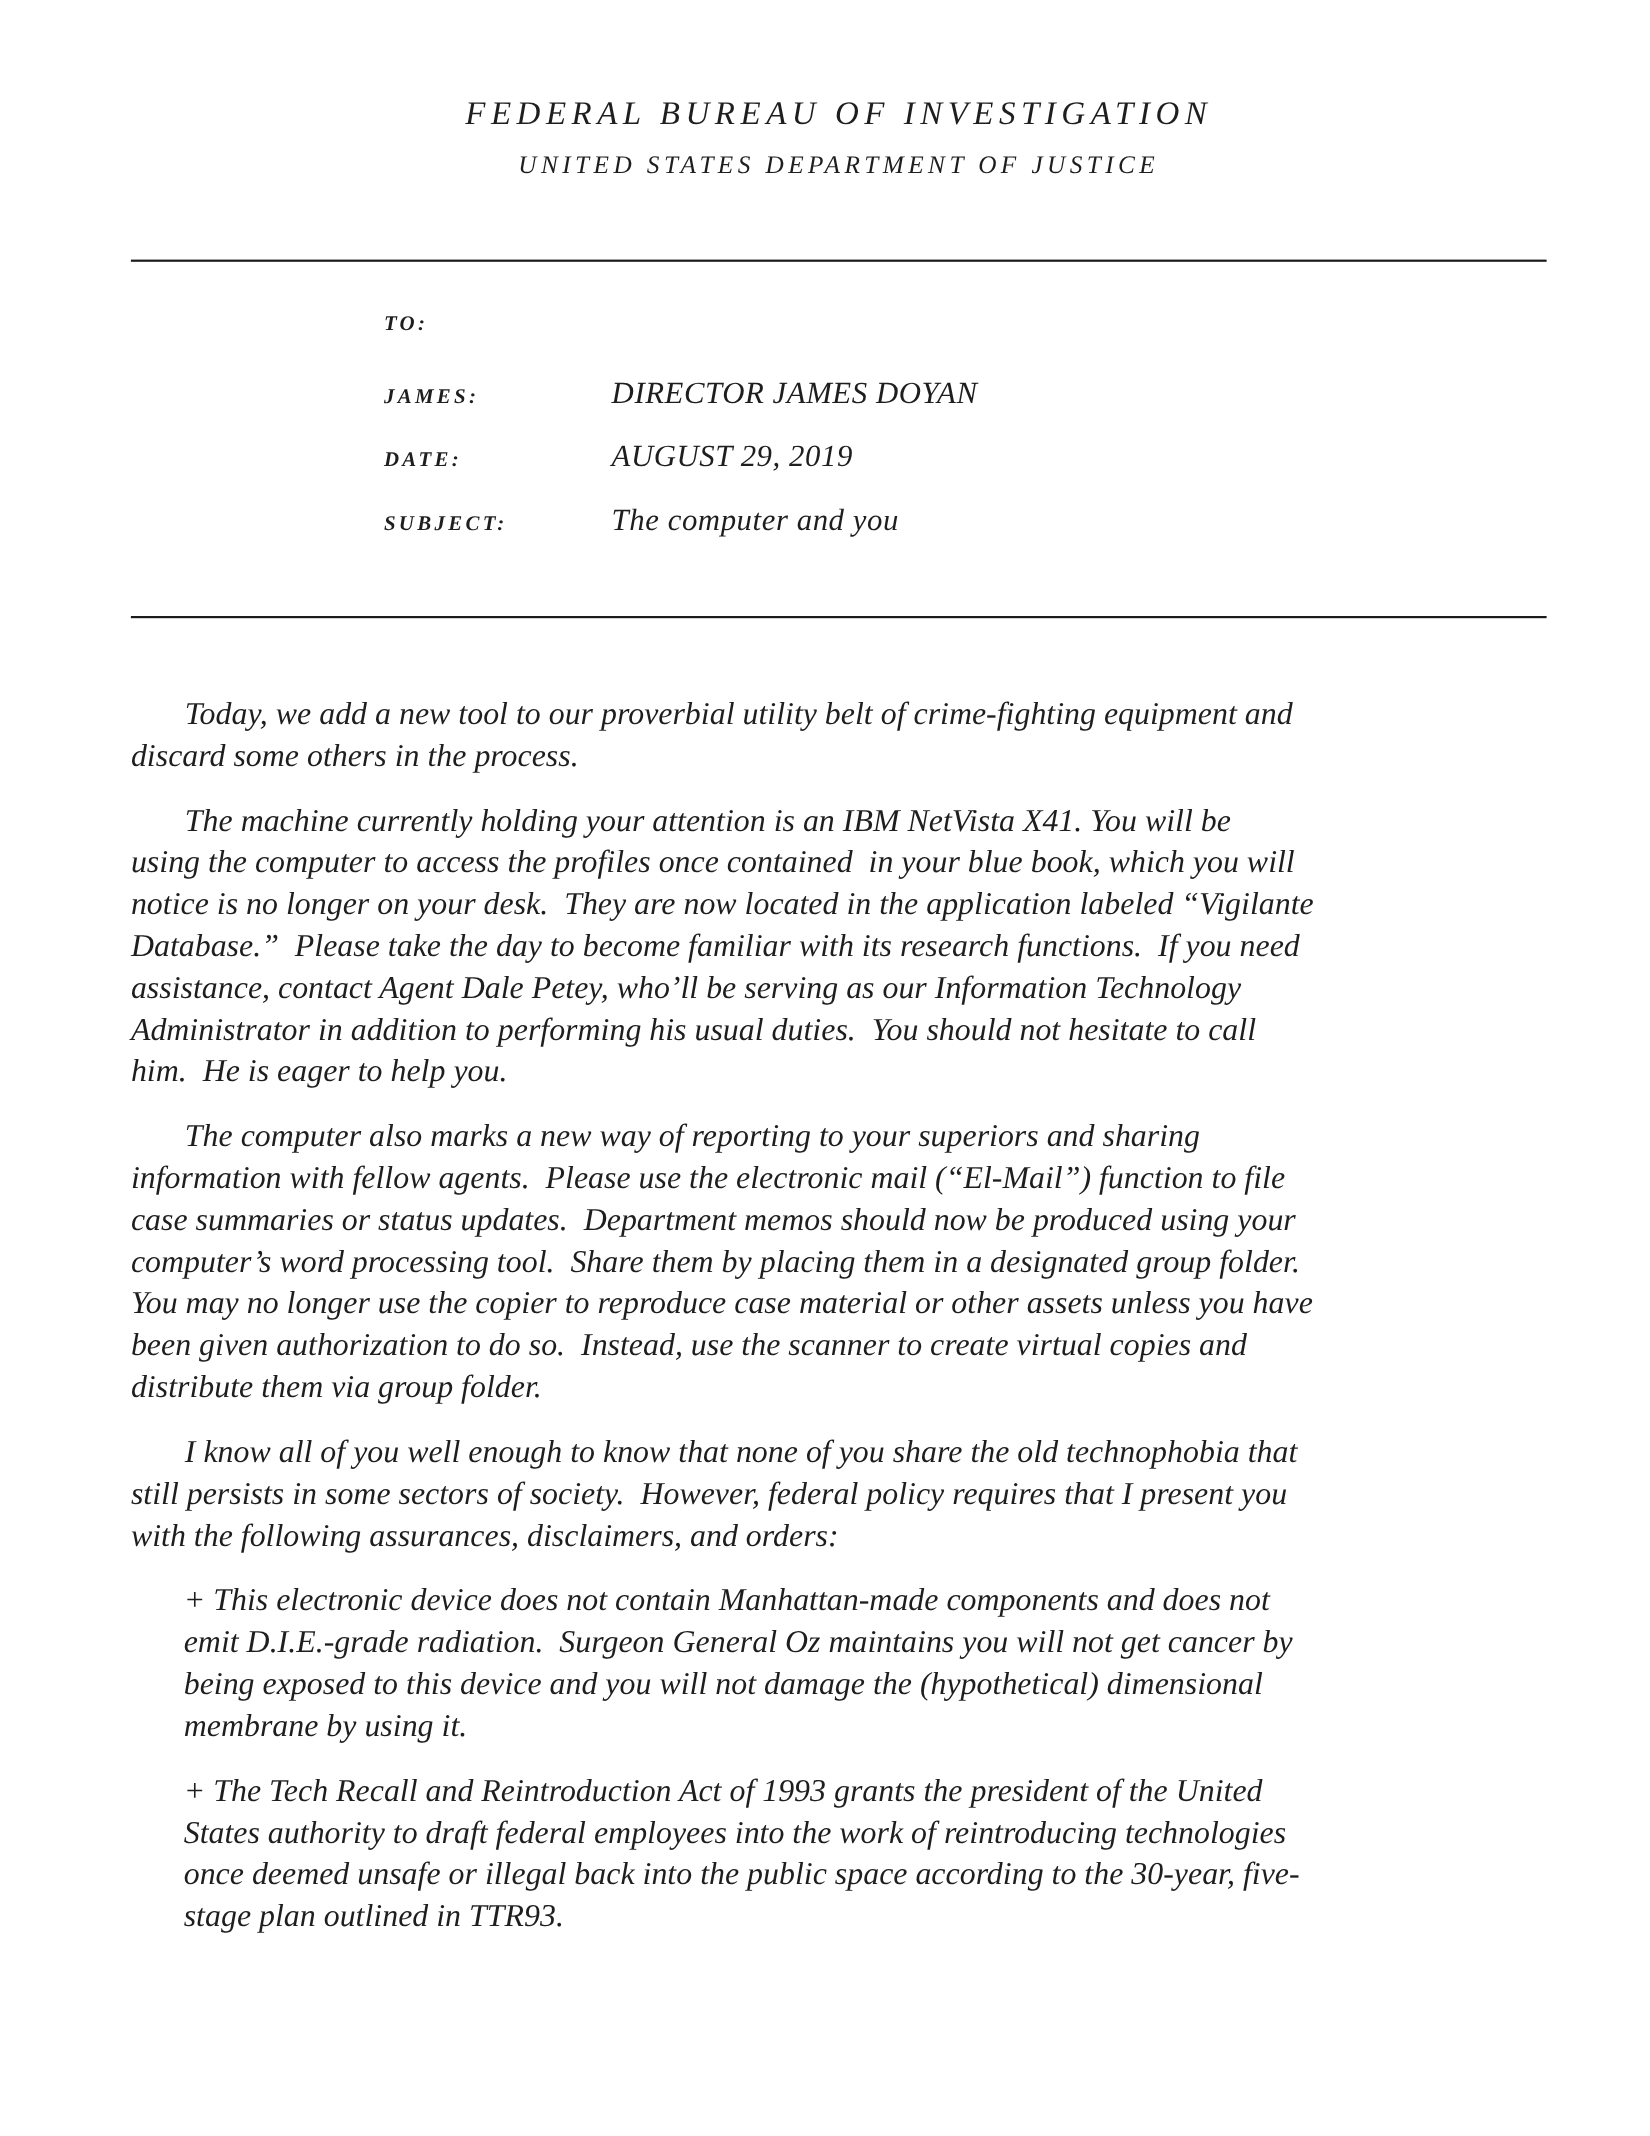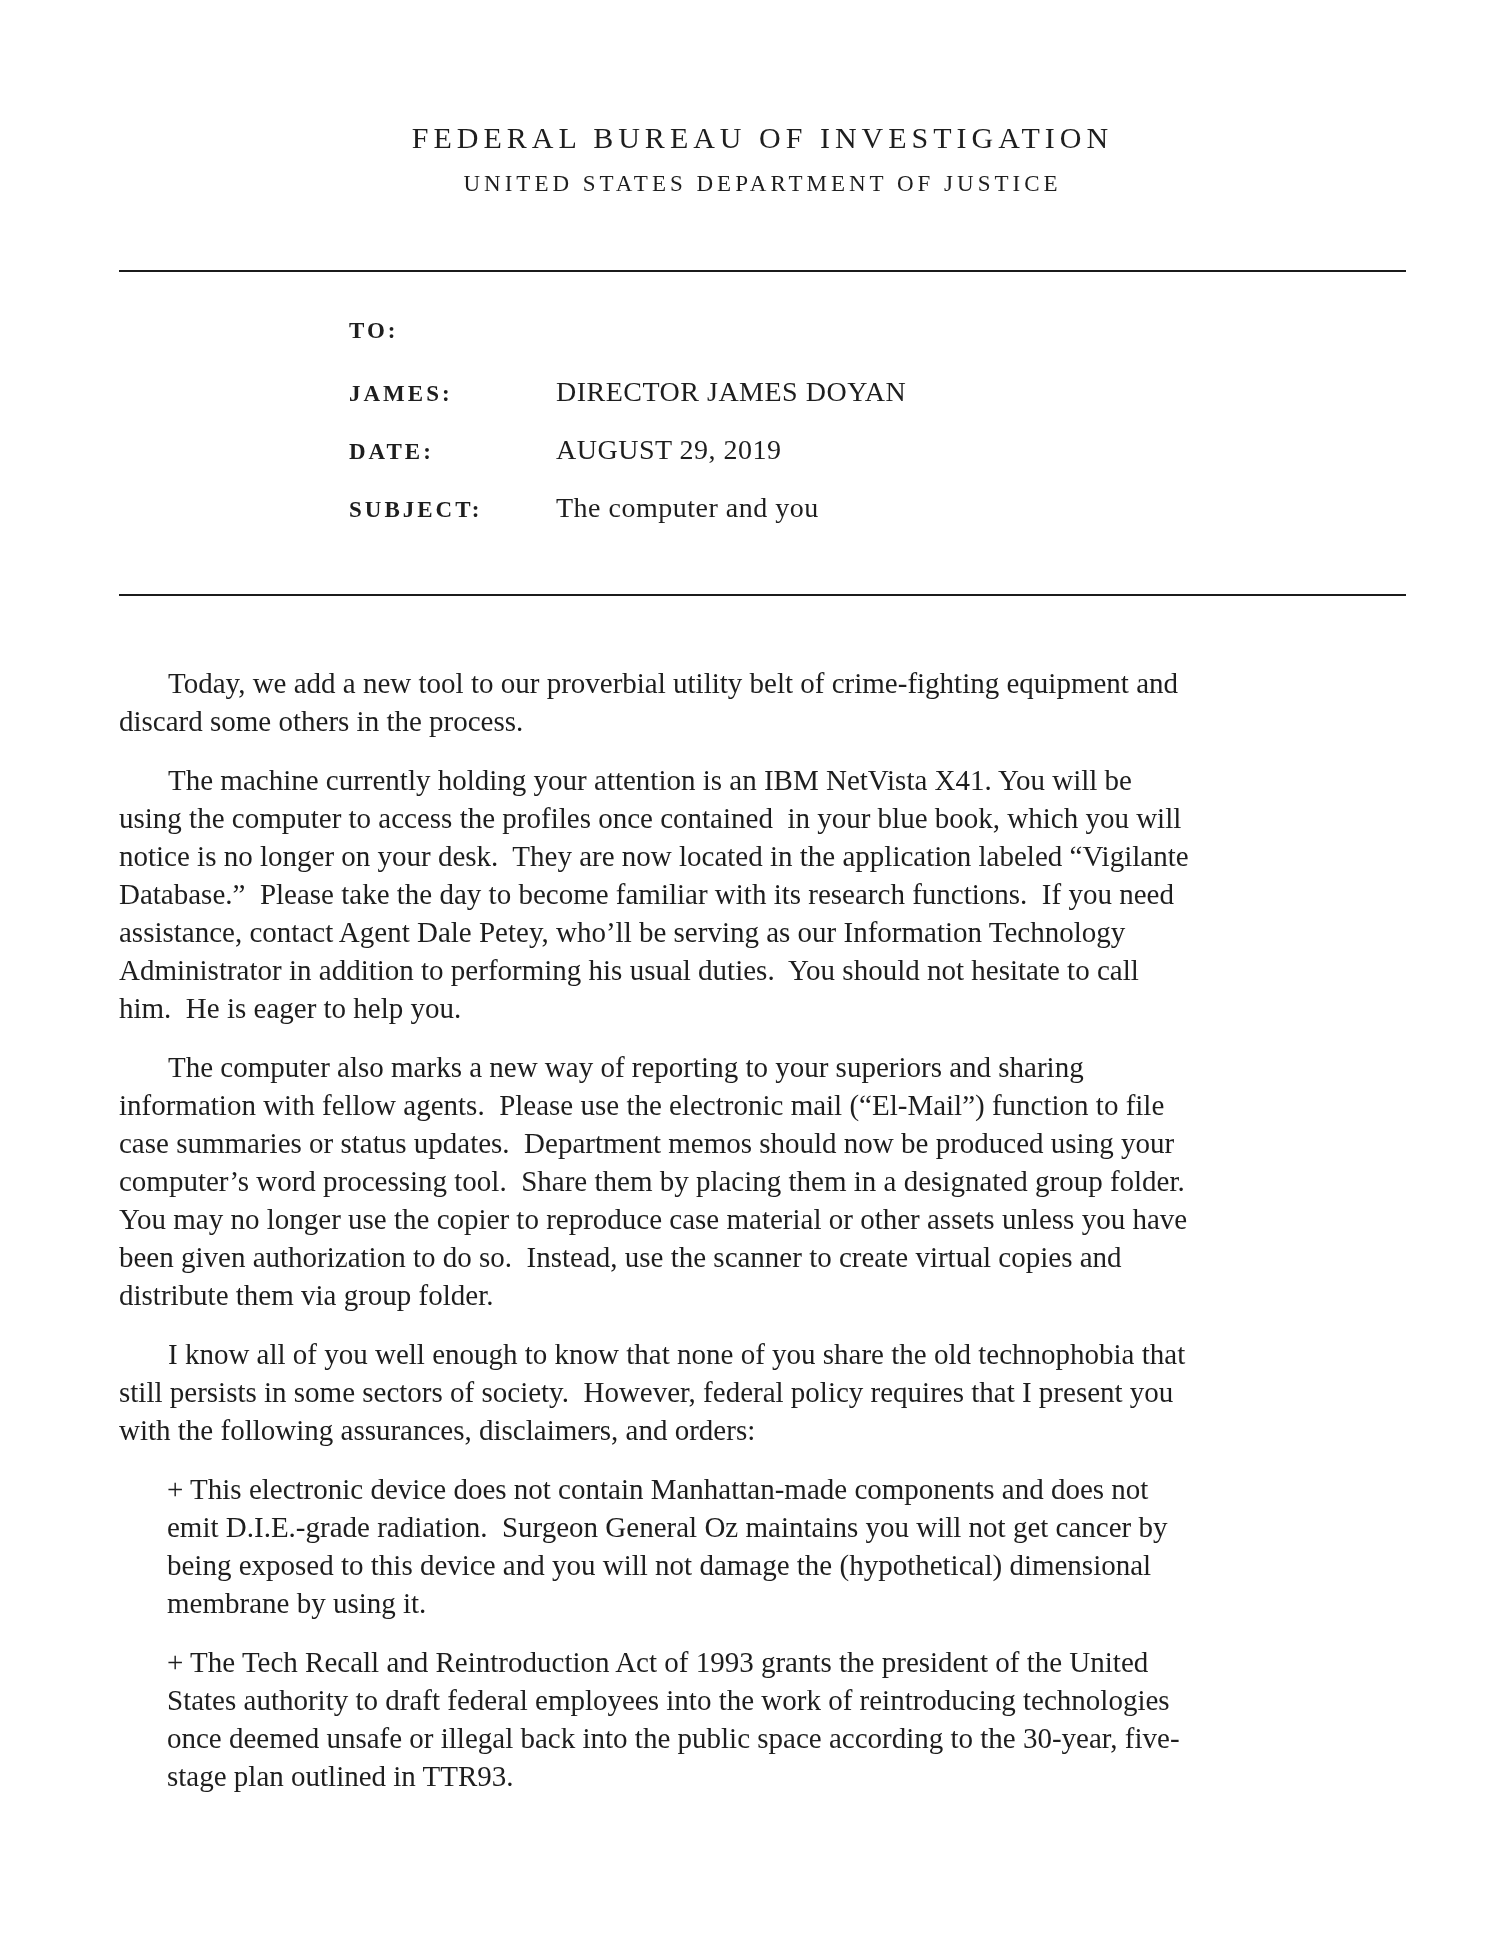--- a/index.html
+++ b/index.html
@@ -9,21 +9,22 @@
     height: 1942px;
     margin: 0 auto;
     background: #ffffff;
     box-sizing: border-box;
     font-family: "Liberation Serif", "DejaVu Serif", serif;
     color: #1e1e1e;
     overflow: hidden;
   }
   .content {
     box-sizing: border-box;
-    padding: 118px 94px 0 119px;
+    padding: 84px 94px 0 119px;
+    font-style: italic;
   }
   .letterhead { text-align: center; }
   .org-title {
     font-size: 30px;
     letter-spacing: 5px;
     line-height: 40px;
     white-space: nowrap;
   }
   .org-subtitle {
     font-size: 23px;
@@ -42,21 +43,21 @@
     padding: 46px 0 0 230px;
   }
   .field-row {
     display: flex;
     align-items: baseline;
     height: 58px;
   }
   .field-label {
     display: inline-block;
     width: 207px;
-    font-size: 23px;
+    font-size: 19px;
     font-weight: 700;
     letter-spacing: 3px;
   }
   .field-value {
     font-size: 28px;
     letter-spacing: 0.5px;
   }
   .memo-body {
     margin-top: 68px;
     font-size: 29px;

